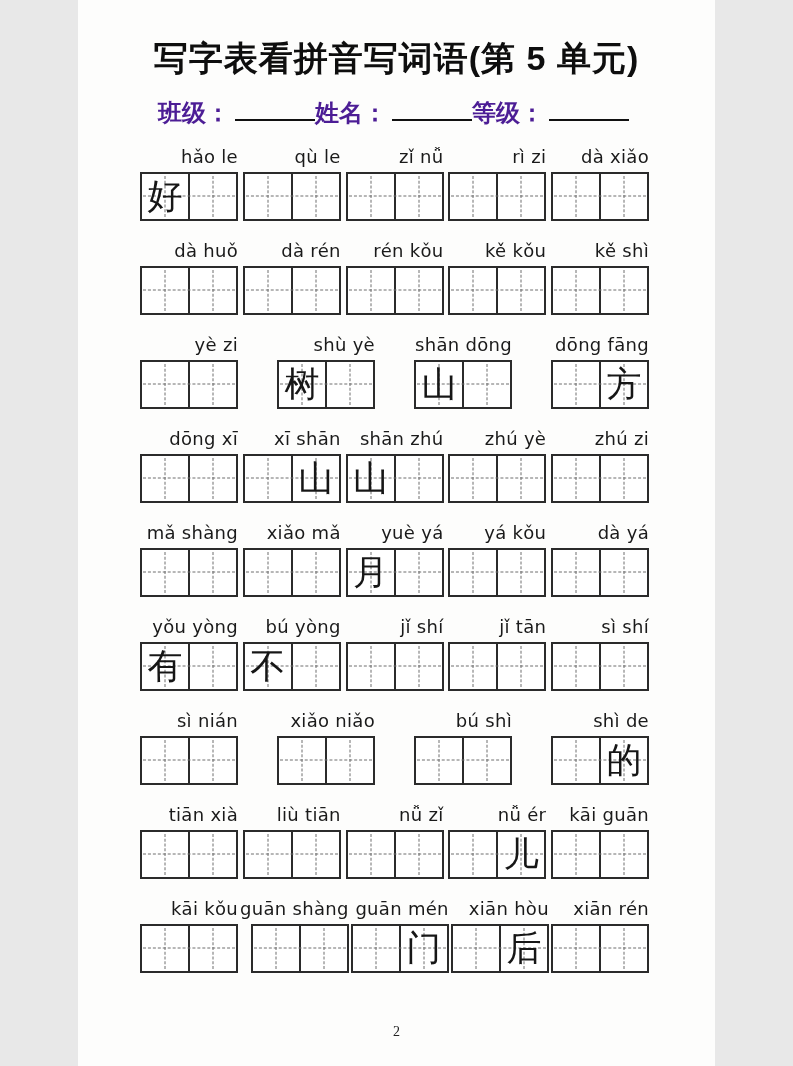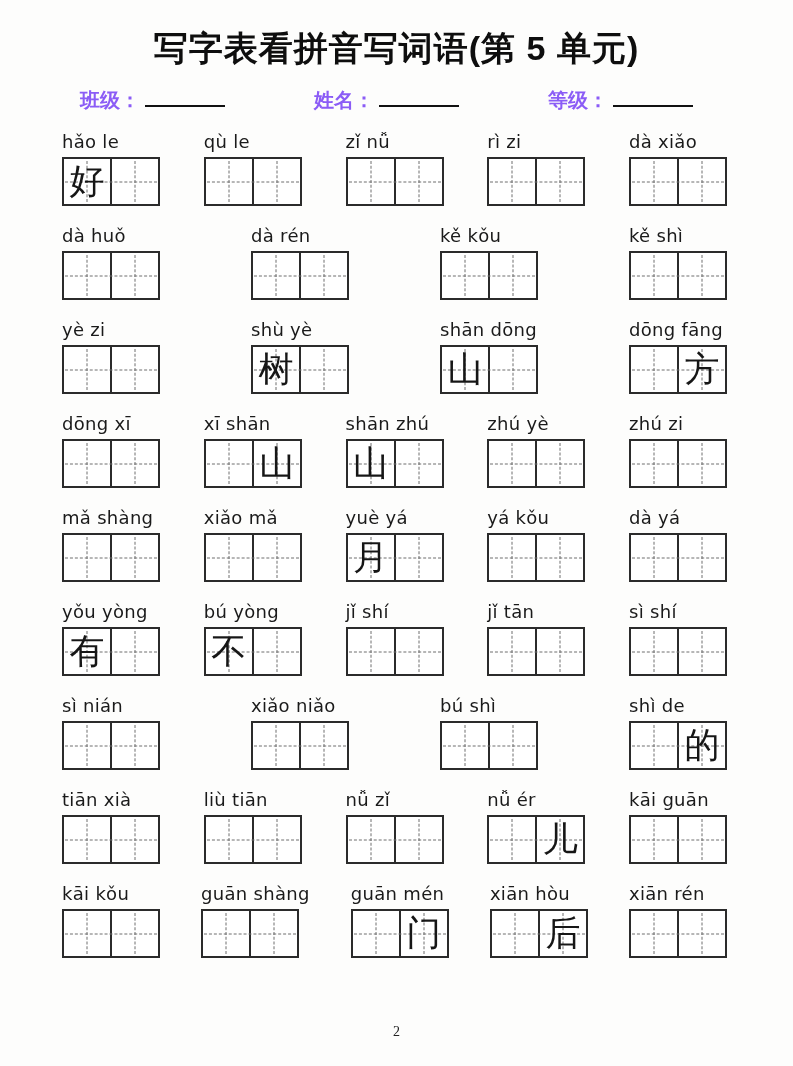--- a/index.html
+++ b/index.html
@@ -1,39 +1,39 @@
 <!DOCTYPE html>
 <html><head>
 <meta charset="utf-8">
 <style>
   html,body { margin:0; padding:0; background:#e8e8e8; }
   .page {
-    width:793px; height:1066px; margin:0 auto; background:#fdfdfc;
-    position:relative; box-sizing:border-box; padding-top:26px;
+    width:637px; height:1066px; margin:0 auto; background:#fdfdfc;
+    position:relative; box-sizing:border-box; padding-top:36px;
     font-family:"DejaVu Sans", sans-serif; overflow:hidden;
   }
   .title {
     margin:0; text-align:center; color:#0e0e0e;
     font-family:"Liberation Sans","DejaVu Sans",sans-serif;
     font-size:34px; font-weight:bold; letter-spacing:1px;
   }
   .header-fields {
     display:flex; justify-content:space-between;
     margin:14px 100px 0 80px;
     font-family:"Liberation Serif","DejaVu Serif",serif;
-    font-size:20px; color:#8b5cf6; font-weight:bold;
+    font-size:24px; color:#4c1d95; font-weight:bold;
   }
   .field { white-space:nowrap; }
   .field-line {
     display:inline-block; width:80px; height:0.95em;
     border-bottom:2px solid #111; margin-left:5px;
   }
   .grid { margin:16px 66px 0 62px; }
   .grid-row { display:flex; justify-content:space-between; margin-bottom:18px; }
-  .item { display:flex; flex-direction:column; align-items:flex-start; }
+  .item { display:flex; flex-direction:column; align-items:flex-end; }
   .pinyin {
     font-size:18px; color:#1a1a1a; letter-spacing:0.3px;
     height:23px; line-height:23px; margin-bottom:4px; white-space:nowrap;
   }
   .box {
     display:flex; position:relative; background:#fff;
     border:2.5px solid #2b2b2b;
   }
   .box::after {            
     content:""; position:absolute; top:50%; left:1px; right:1px;
@@ -156,20 +156,31 @@
     <div class="box">
       <div class="wcell">
         <span class="char"></span>
       </div>
       <div class="wcell">
         <span class="char"></span>
       </div>
     </div>
   </div>
 
+  <div class="item">
+    <div class="pinyin">rén kǒu</div>
+    <div class="box">
+      <div class="wcell">
+        <span class="char"></span>
+      </div>
+      <div class="wcell">
+        <span class="char"></span>
+      </div>
+    </div>
+  </div>
 
   <div class="item">
     <div class="pinyin">kě kǒu</div>
     <div class="box">
       <div class="wcell">
         <span class="char"></span>
       </div>
       <div class="wcell">
         <span class="char"></span>
       </div>

